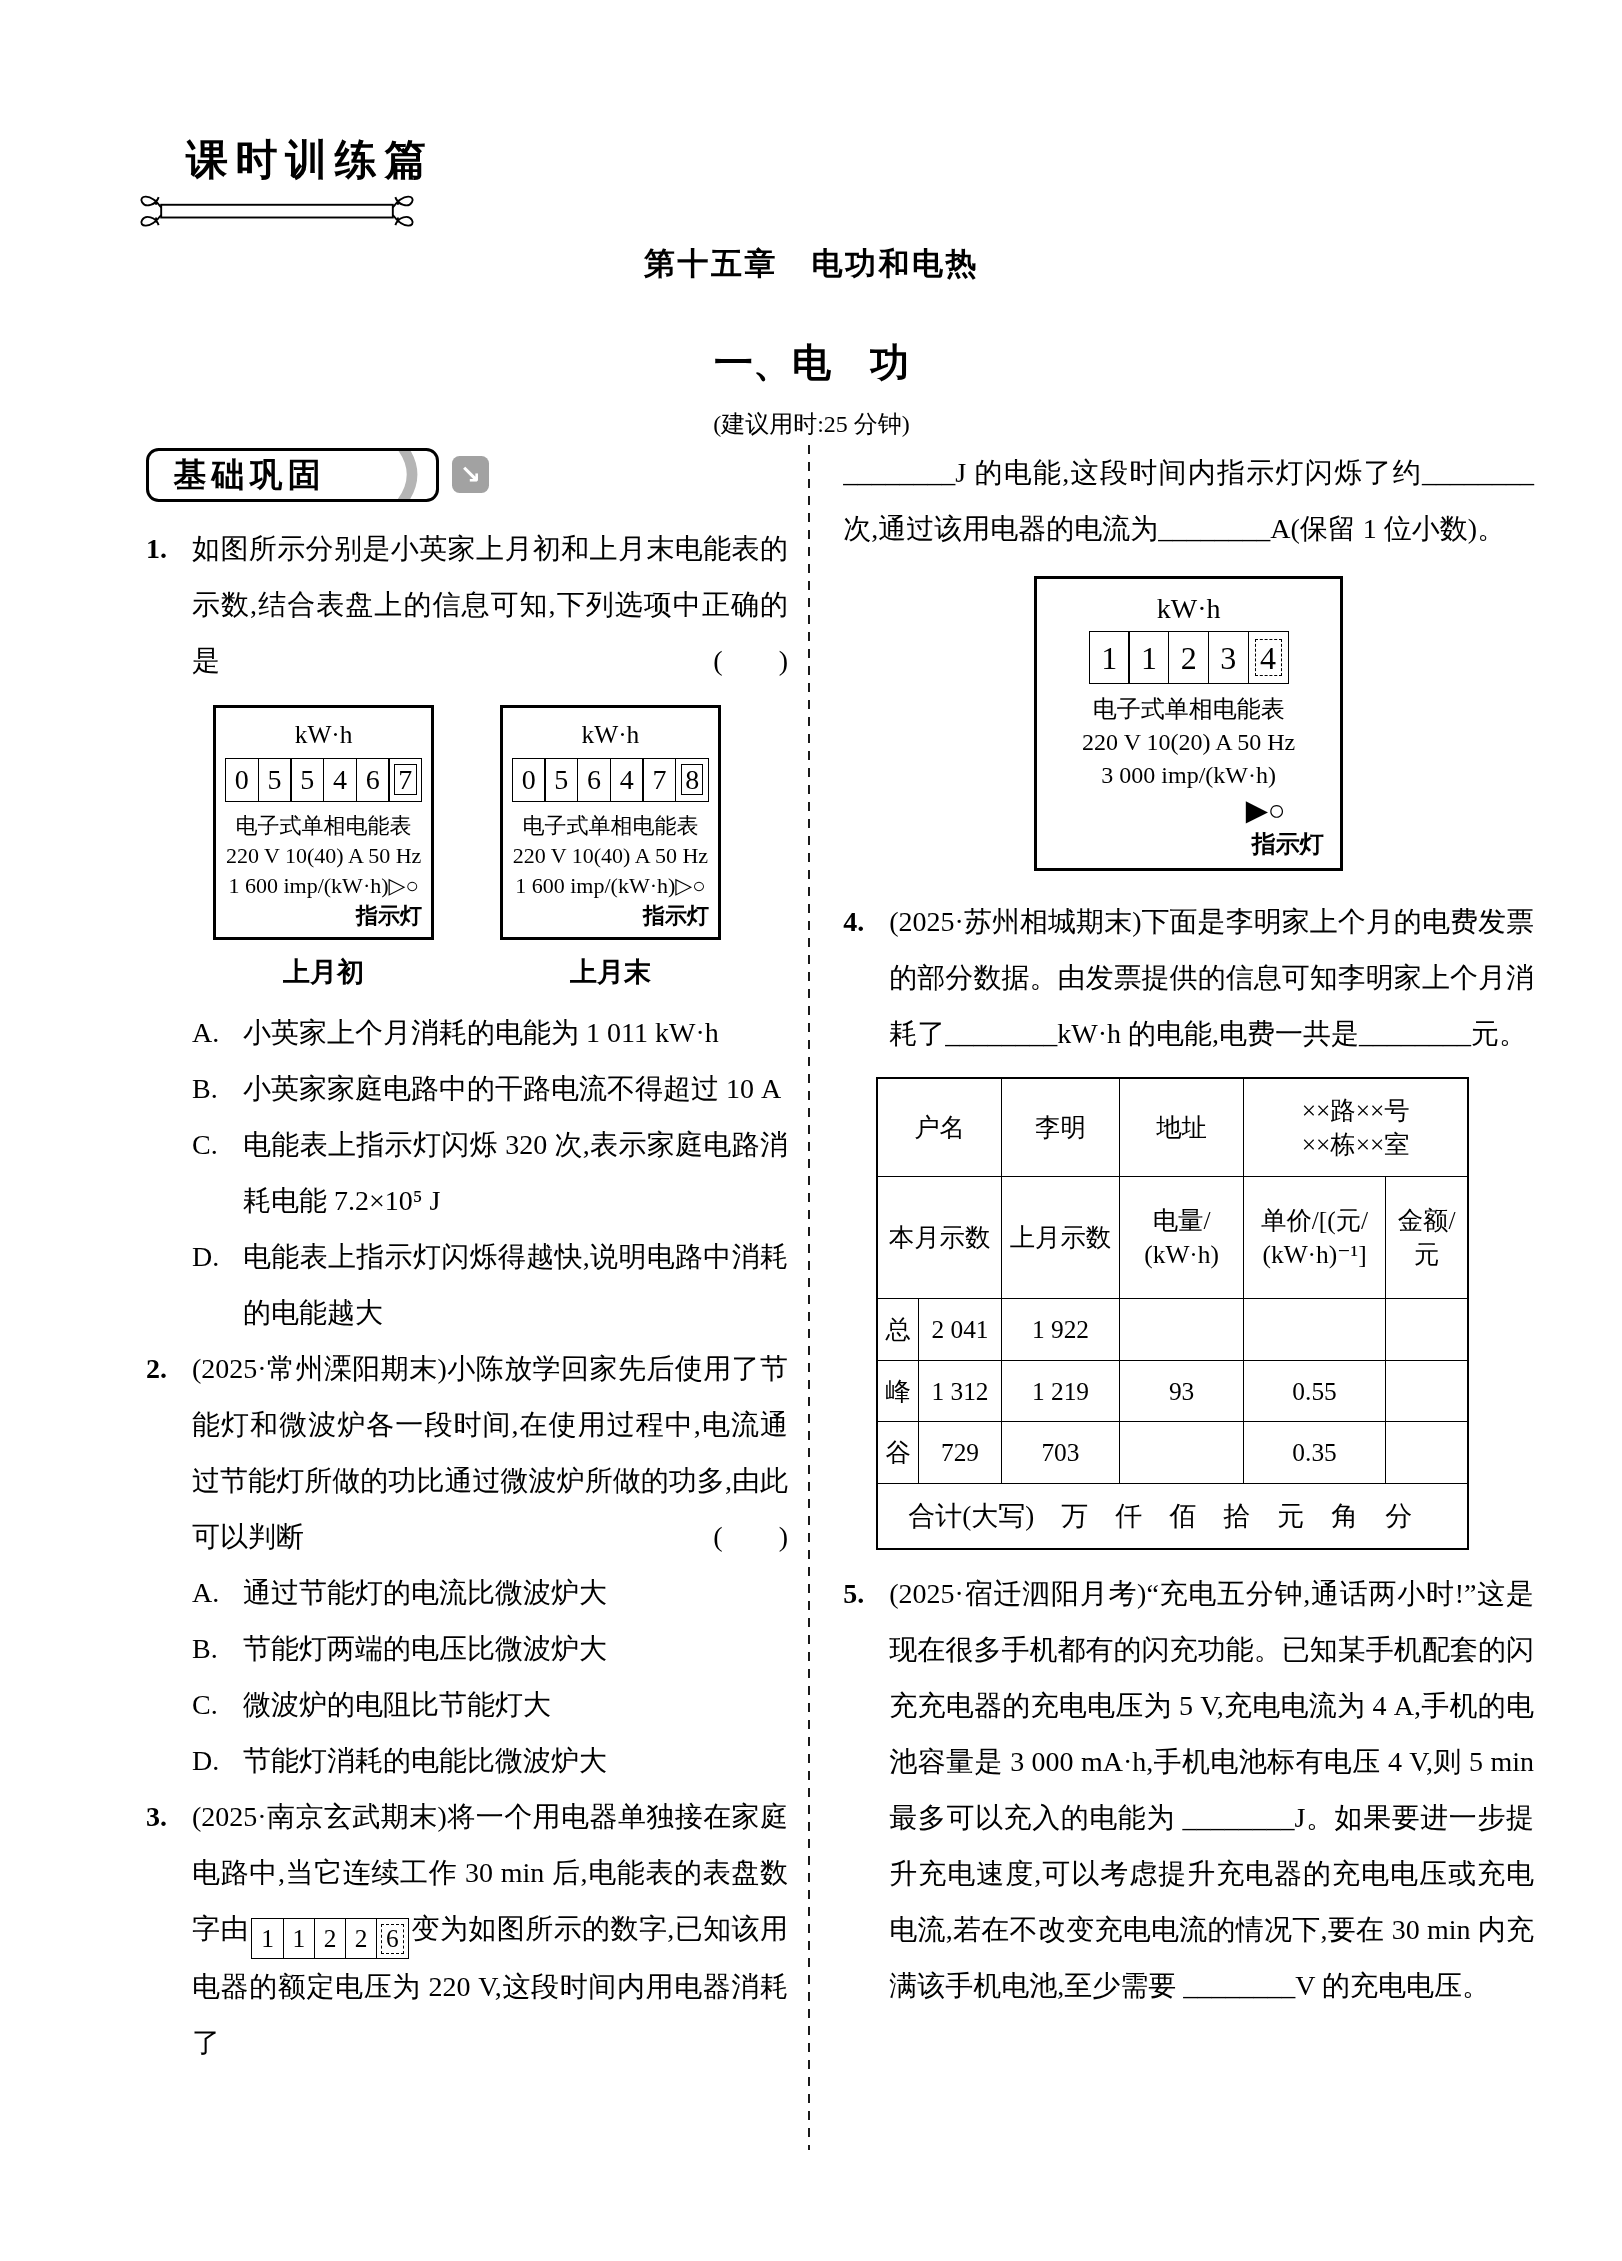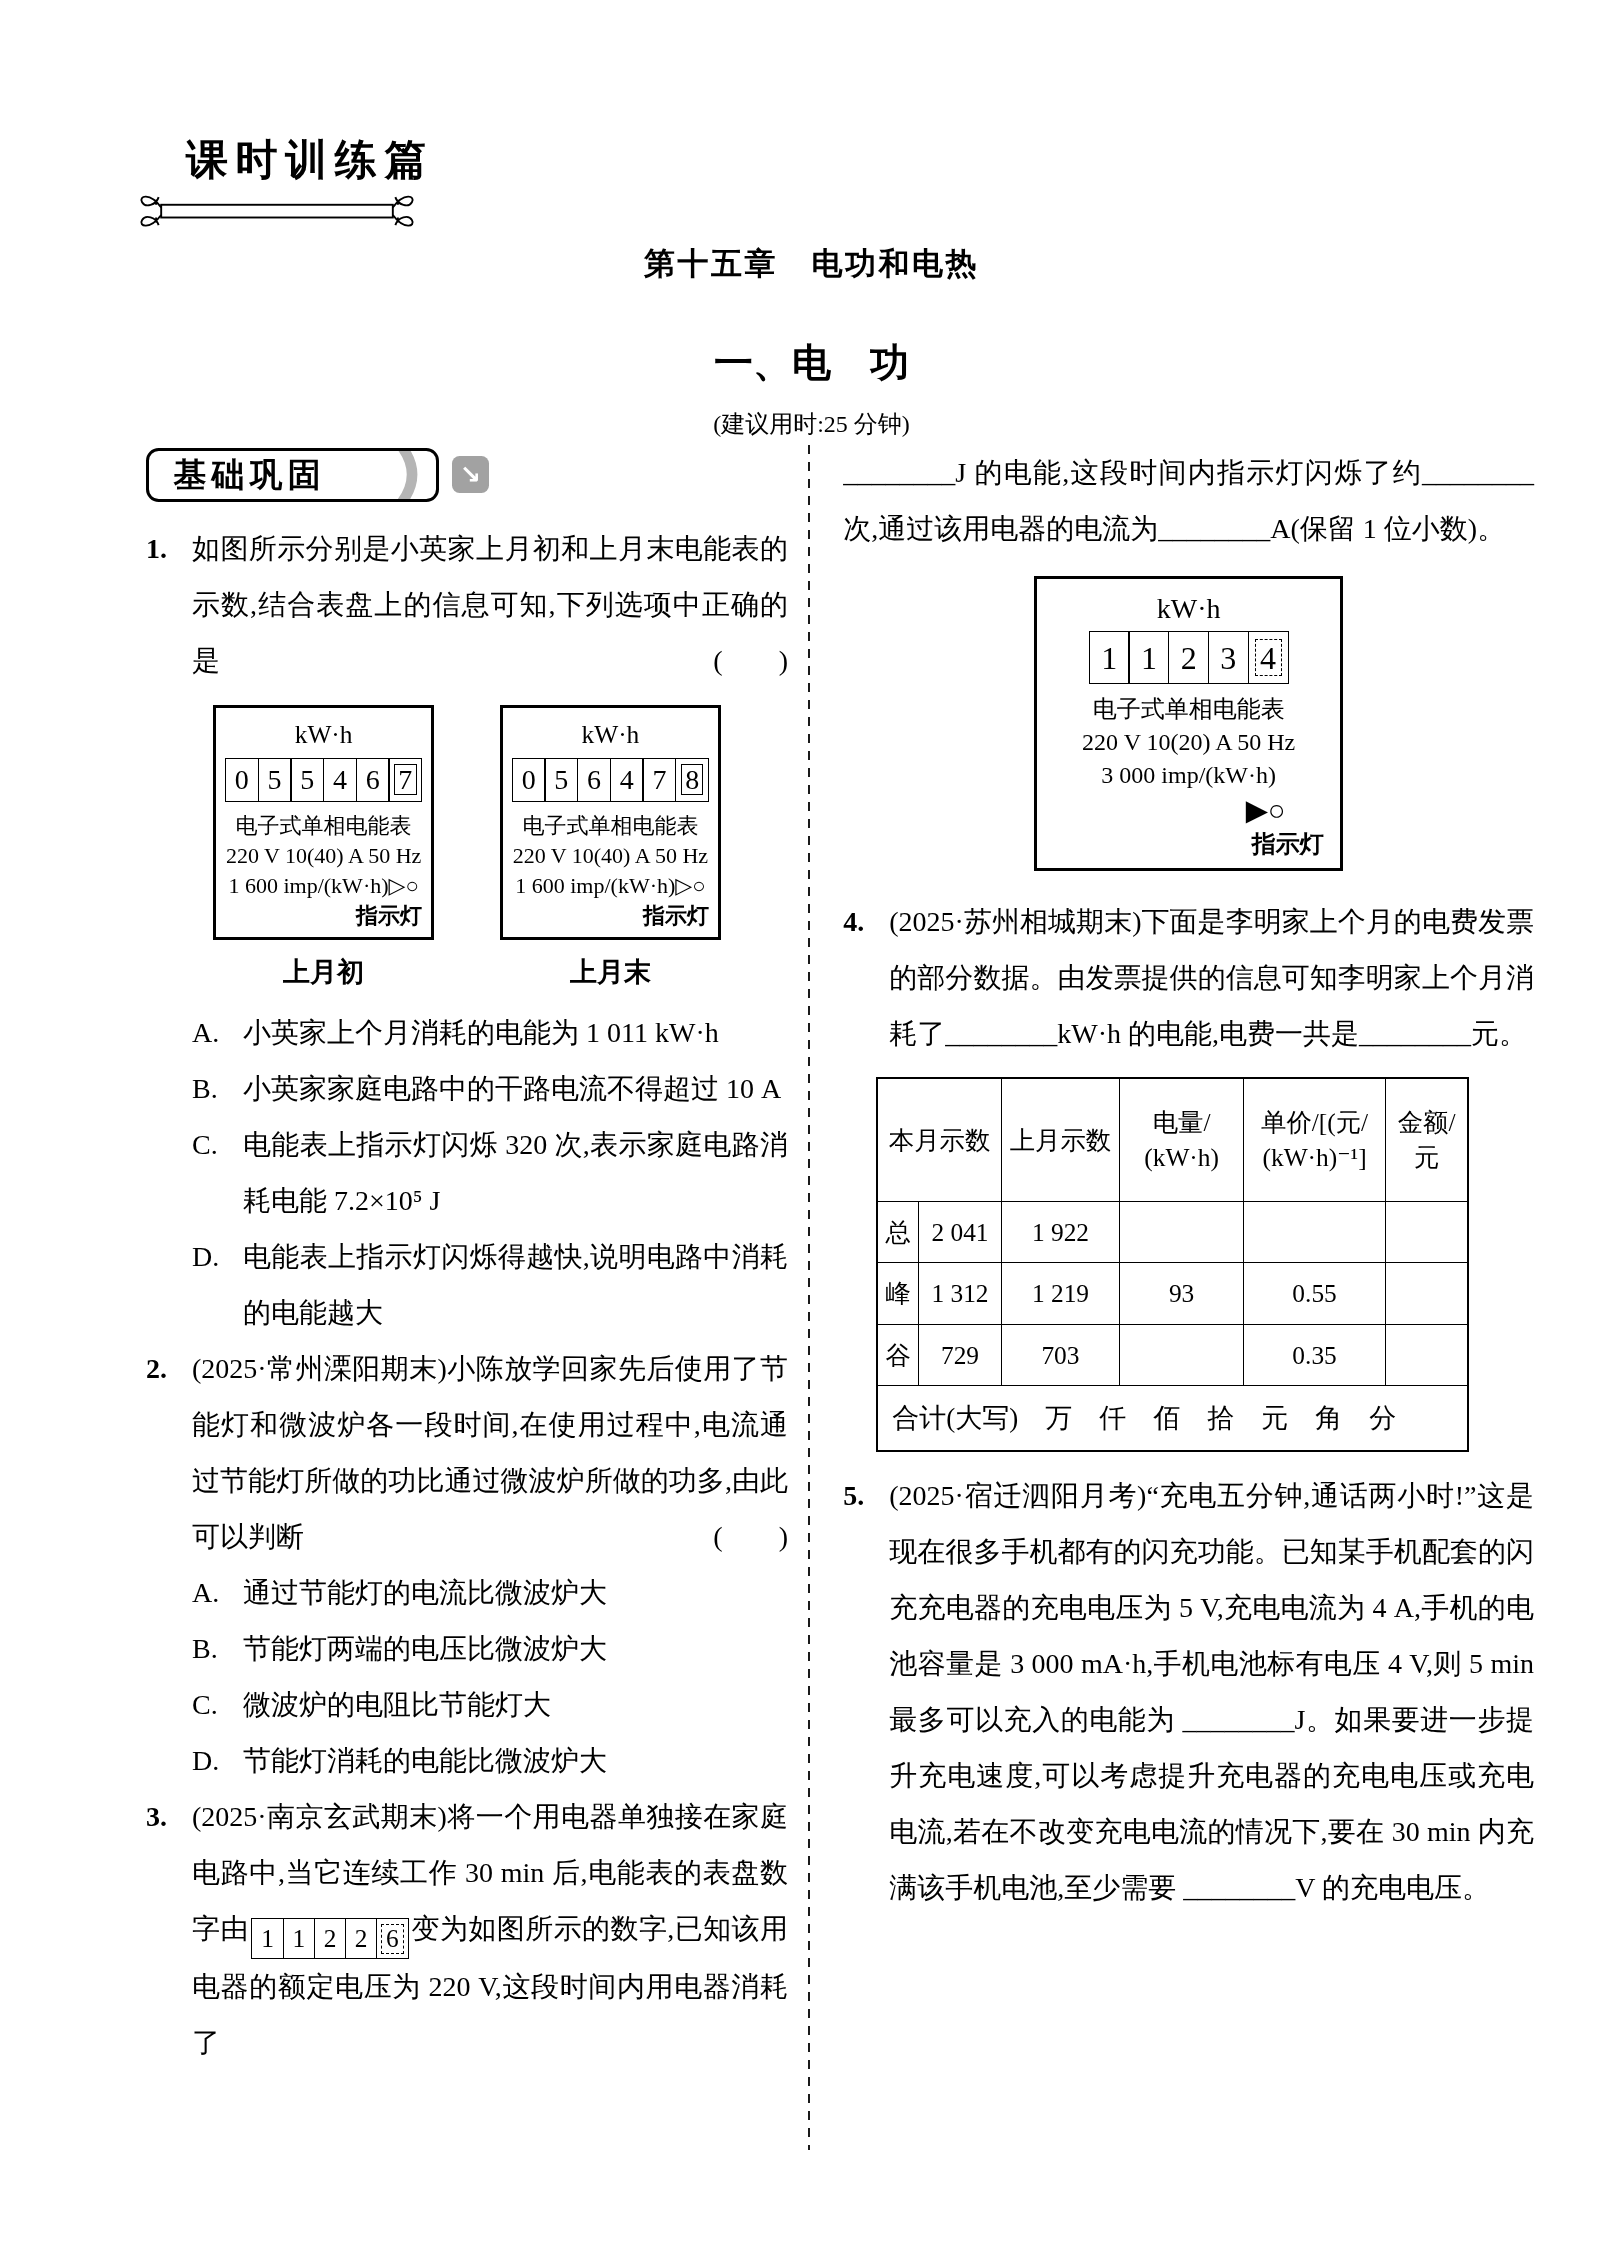--- a/index.html
+++ b/index.html
@@ -112,21 +112,21 @@
 
   
   .invoice{
     border-collapse:collapse;border:2.5px solid #000;table-layout:fixed;
     width:593px;margin:15.3px 0 16.5px 33px;
   }
   .invoice td{border:1.3px solid #000;text-align:center;font-size:25.4px;line-height:1.35;padding:3.8px 2.5px;}
   .invoice .r1 td{height:89px;}
   .invoice .r2 td{height:114px;}
   .invoice .dr td{height:53px;}
-  .invoice .fr td{height:56px;text-align:left;padding-left:14px;font-size:27px;}
+  .invoice .fr td{height:56px;text-align:left;padding-left:30px;font-size:27px;}
   .cw0{width:7%;}.cw1{width:14%;}.cw2{width:20%;}.cw3{width:21%;}.cw4{width:24%;}.cw5{width:14%;}
 </style>
 </head>
 <body>
 
 <div class="page">
 
   <div class="banner-text">课时训练篇</div>
   <svg class="ribbon" width="280" height="45" viewBox="0 0 440 70">
     <rect x="38" y="26" width="364" height="20" fill="#ffffff" stroke="#000" stroke-width="3"></rect>
@@ -311,20 +311,29 @@
       <table class="invoice">
         <colgroup>
           <col class="cw0">
             <col class="cw1">
             <col class="cw2">
             <col class="cw3">
             <col class="cw4">
             <col class="cw5">
         </colgroup>
         <tbody>
+          <tr class="r1">
+            <td colspan="2">户名</td>
+            <td>李明</td>
+            <td>地址</td>
+            <td colspan="2">
+              <div>××路××号</div>
+              <div>××栋××室</div>
+            </td>
+          </tr>
           <tr class="r2">
             <td colspan="2">本月示数</td>
             <td>上月示数</td>
             <td>
               <div>电量/</div>
               <div>(kW·h)</div>
             </td>
             <td>
               <div>单价/[(元/</div>
               <div>(kW·h)⁻¹]</div>

